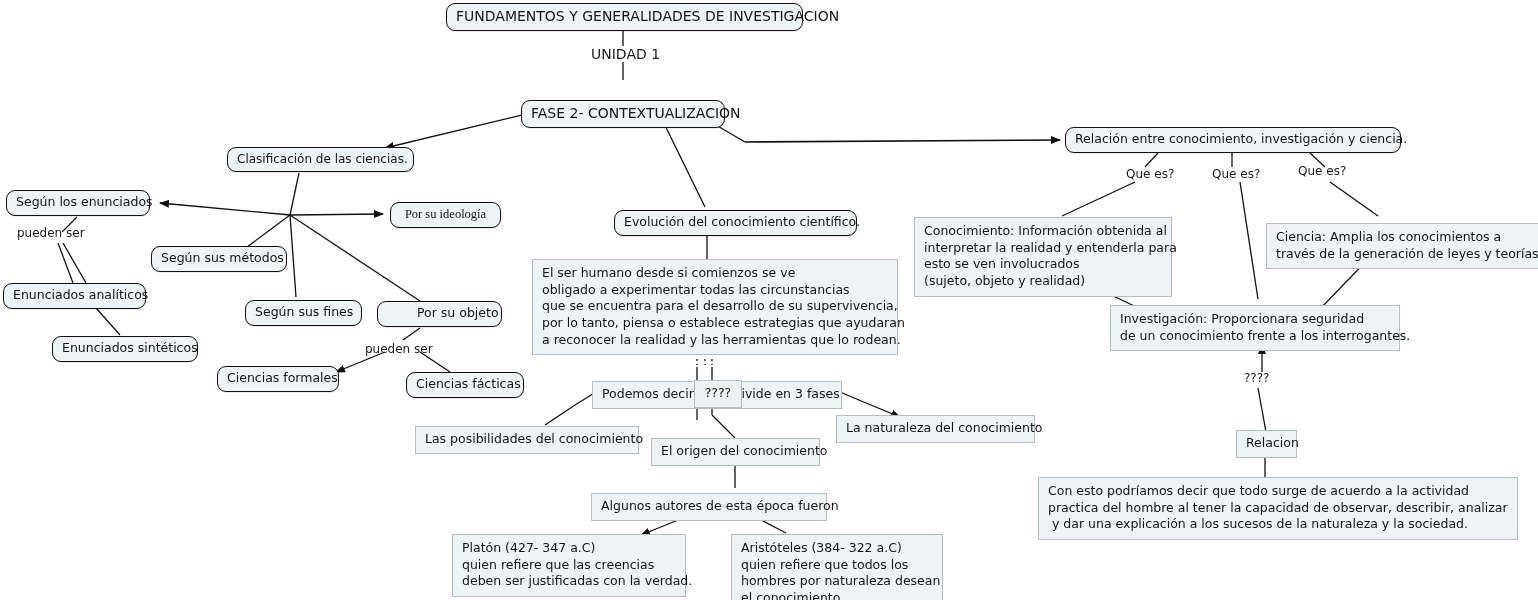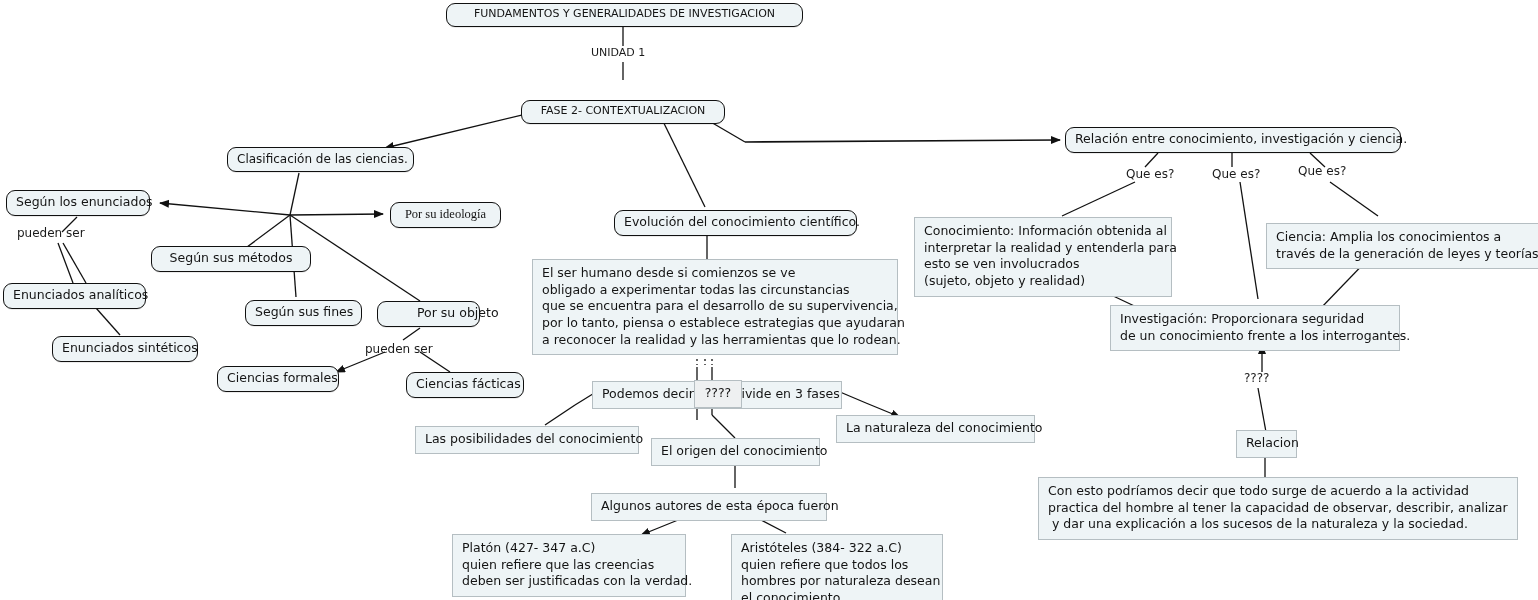--- a/index.html
+++ b/index.html
@@ -45,21 +45,21 @@
     text-align:left;
   }
   
   .edgelabel{
     position:absolute;
     background:transparent;
     color:#1b1b1b;
     white-space:pre;
     z-index:6;
   }
-  .fs11{font-size:11px;}
+  .fs11{font-size:14px;}
   .fs12{font-size:12px;}
   .fs12d{font-size:12.5px;}
   .lead{line-height:1.33;}
 </style>
 </head>
 <body>
 
 <div id="canvas">
 
   <svg id="edges" viewBox="0 0 1538 600" width="1538" height="600" xmlns="http://www.w3.org/2000/svg">
@@ -142,27 +142,27 @@
   <div class="node rounded fs11" style="left:521px;top:80px;width:204px;margin-top:20px;">FASE 2- CONTEXTUALIZACION</div>
 
   <div class="node rounded fs12" style="left:227px;top:147px;width:187px;">Clasificación de las ciencias.</div>
 
   <div class="node rounded fs12d" style="left:6px;top:190px;width:144px;">Según los enunciados</div>
 
   <div class="edgelabel fs12" style="left:17px;top:226px;">pueden ser</div>
 
   <div class="node rounded fs12d" style="left:390px;top:202px;width:111px;font-family:Liberation Serif, serif;">Por su ideología</div>
 
-  <div class="node rounded fs12d" style="left:151px;top:246px;width:160px;">Según sus métodos</div>
+  <div class="node rounded fs12d" style="left:151px;top:246px;width:136px;">Según sus métodos</div>
 
   <div class="node rounded fs12d" style="left:3px;top:283px;width:143px;">Enunciados analíticos</div>
 
   <div class="node rounded fs12d" style="left:245px;top:300px;width:117px;">Según sus fines</div>
 
-  <div class="node rounded fs12d" style="left:377px;top:301px;width:103px;padding-left:39px;">Por su objeto</div>
+  <div class="node rounded fs12d" style="left:377px;top:301px;width:125px;padding-left:39px;">Por su objeto</div>
 
   <div class="node rounded fs12d" style="left:52px;top:336px;width:146px;">Enunciados sintéticos</div>
 
   <div class="edgelabel fs12" style="left:365px;top:342px;">pueden ser</div>
 
   <div class="node rounded fs12d" style="left:217px;top:366px;width:122px;">Ciencias formales</div>
 
   <div class="node rounded fs12d" style="left:406px;top:372px;width:118px;">Ciencias fácticas</div>
 
   <div class="node rounded fs12d" style="left:584px;top:210px;width:243px;margin-left:30px;">Evolución del conocimiento científico.</div>

